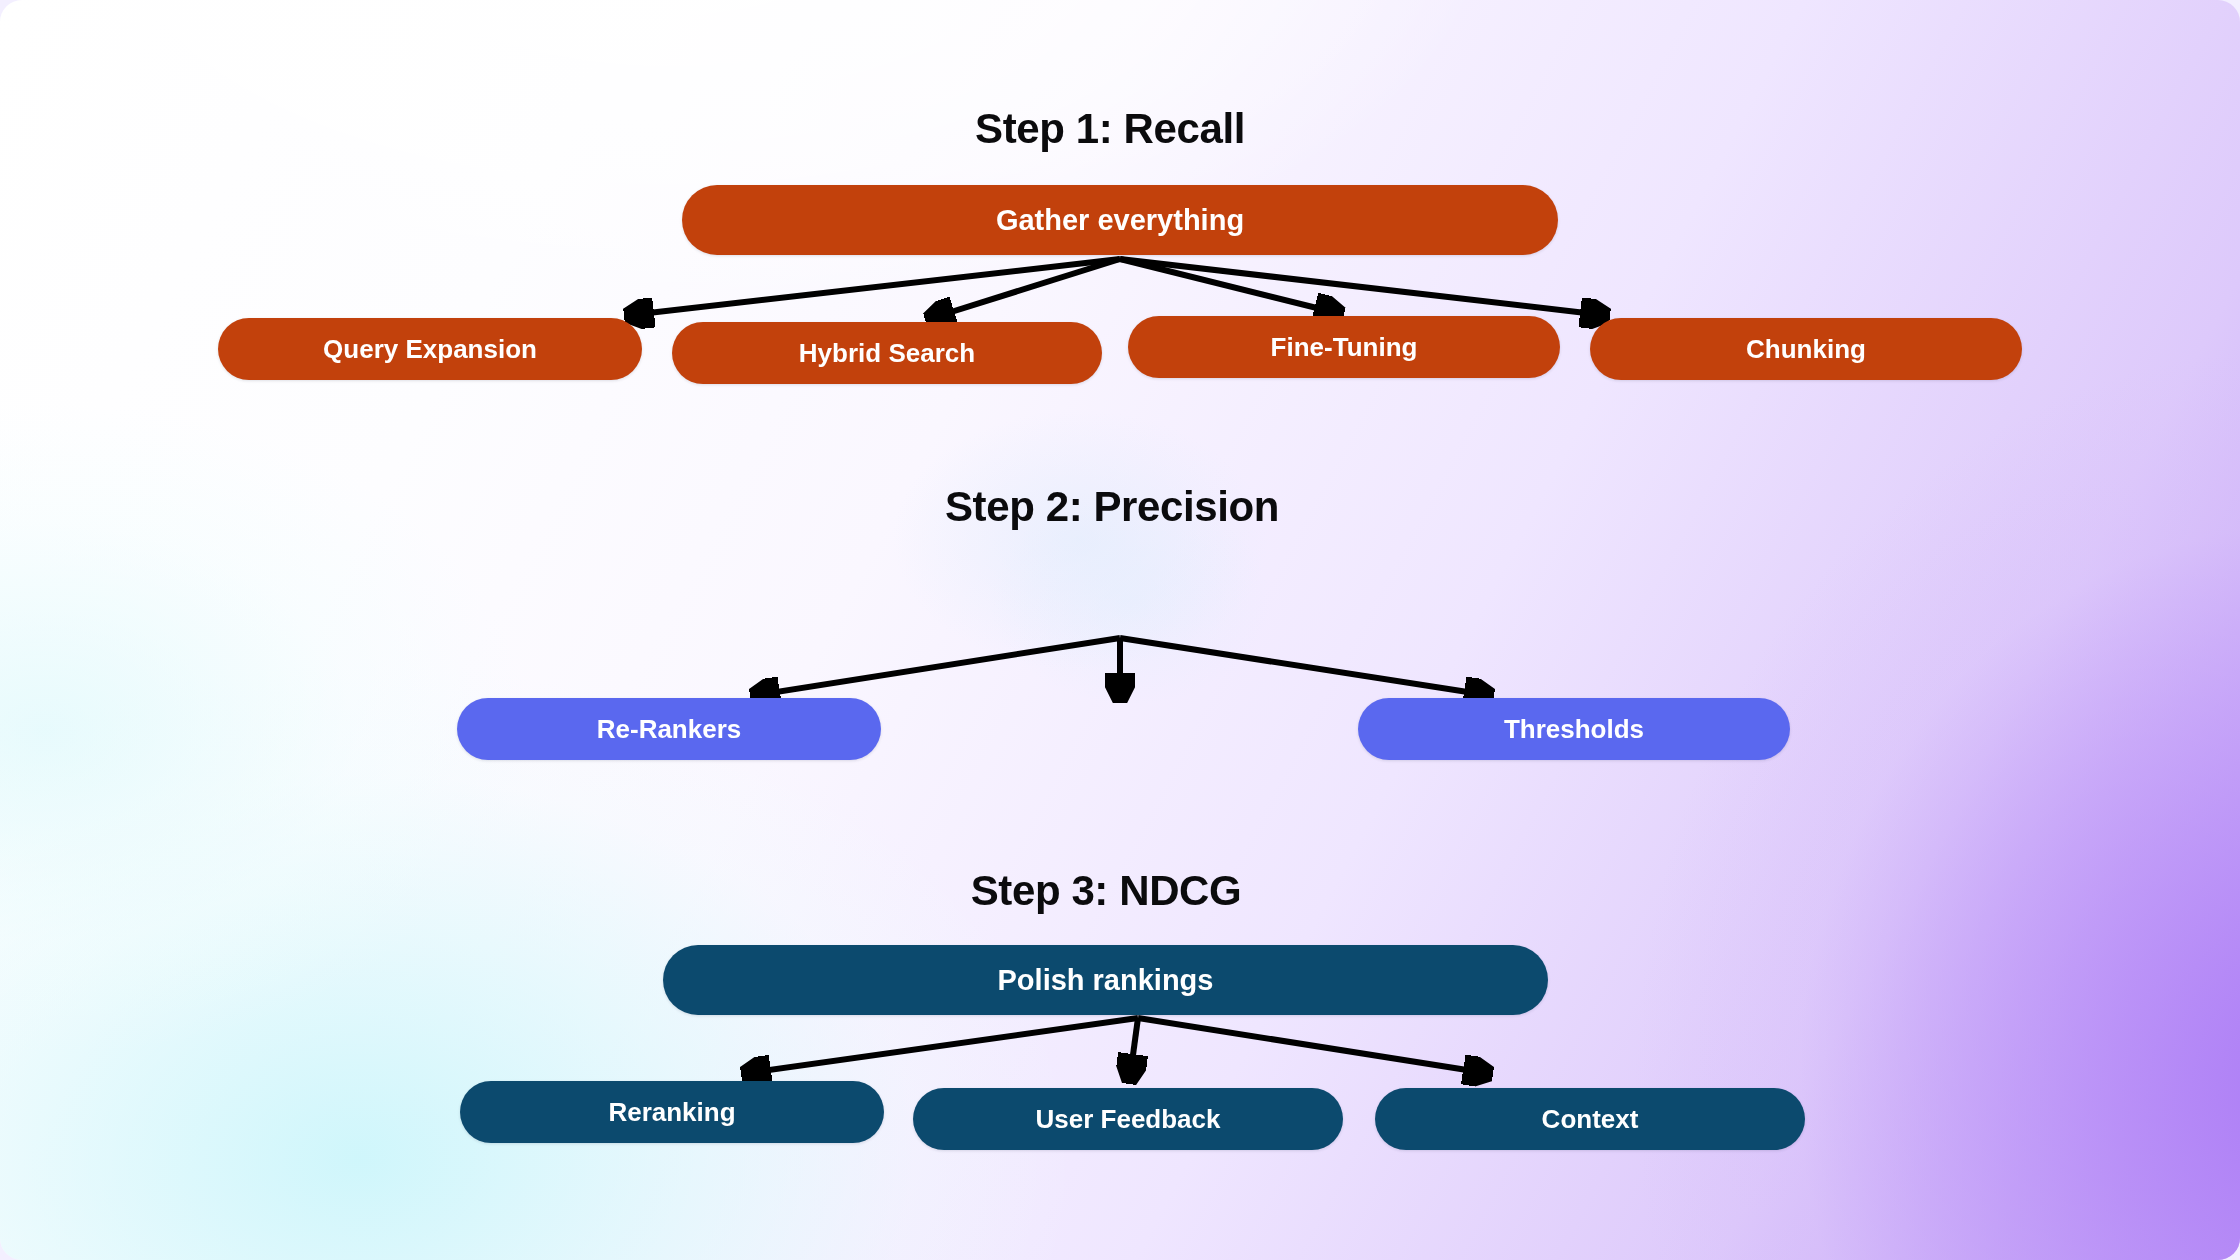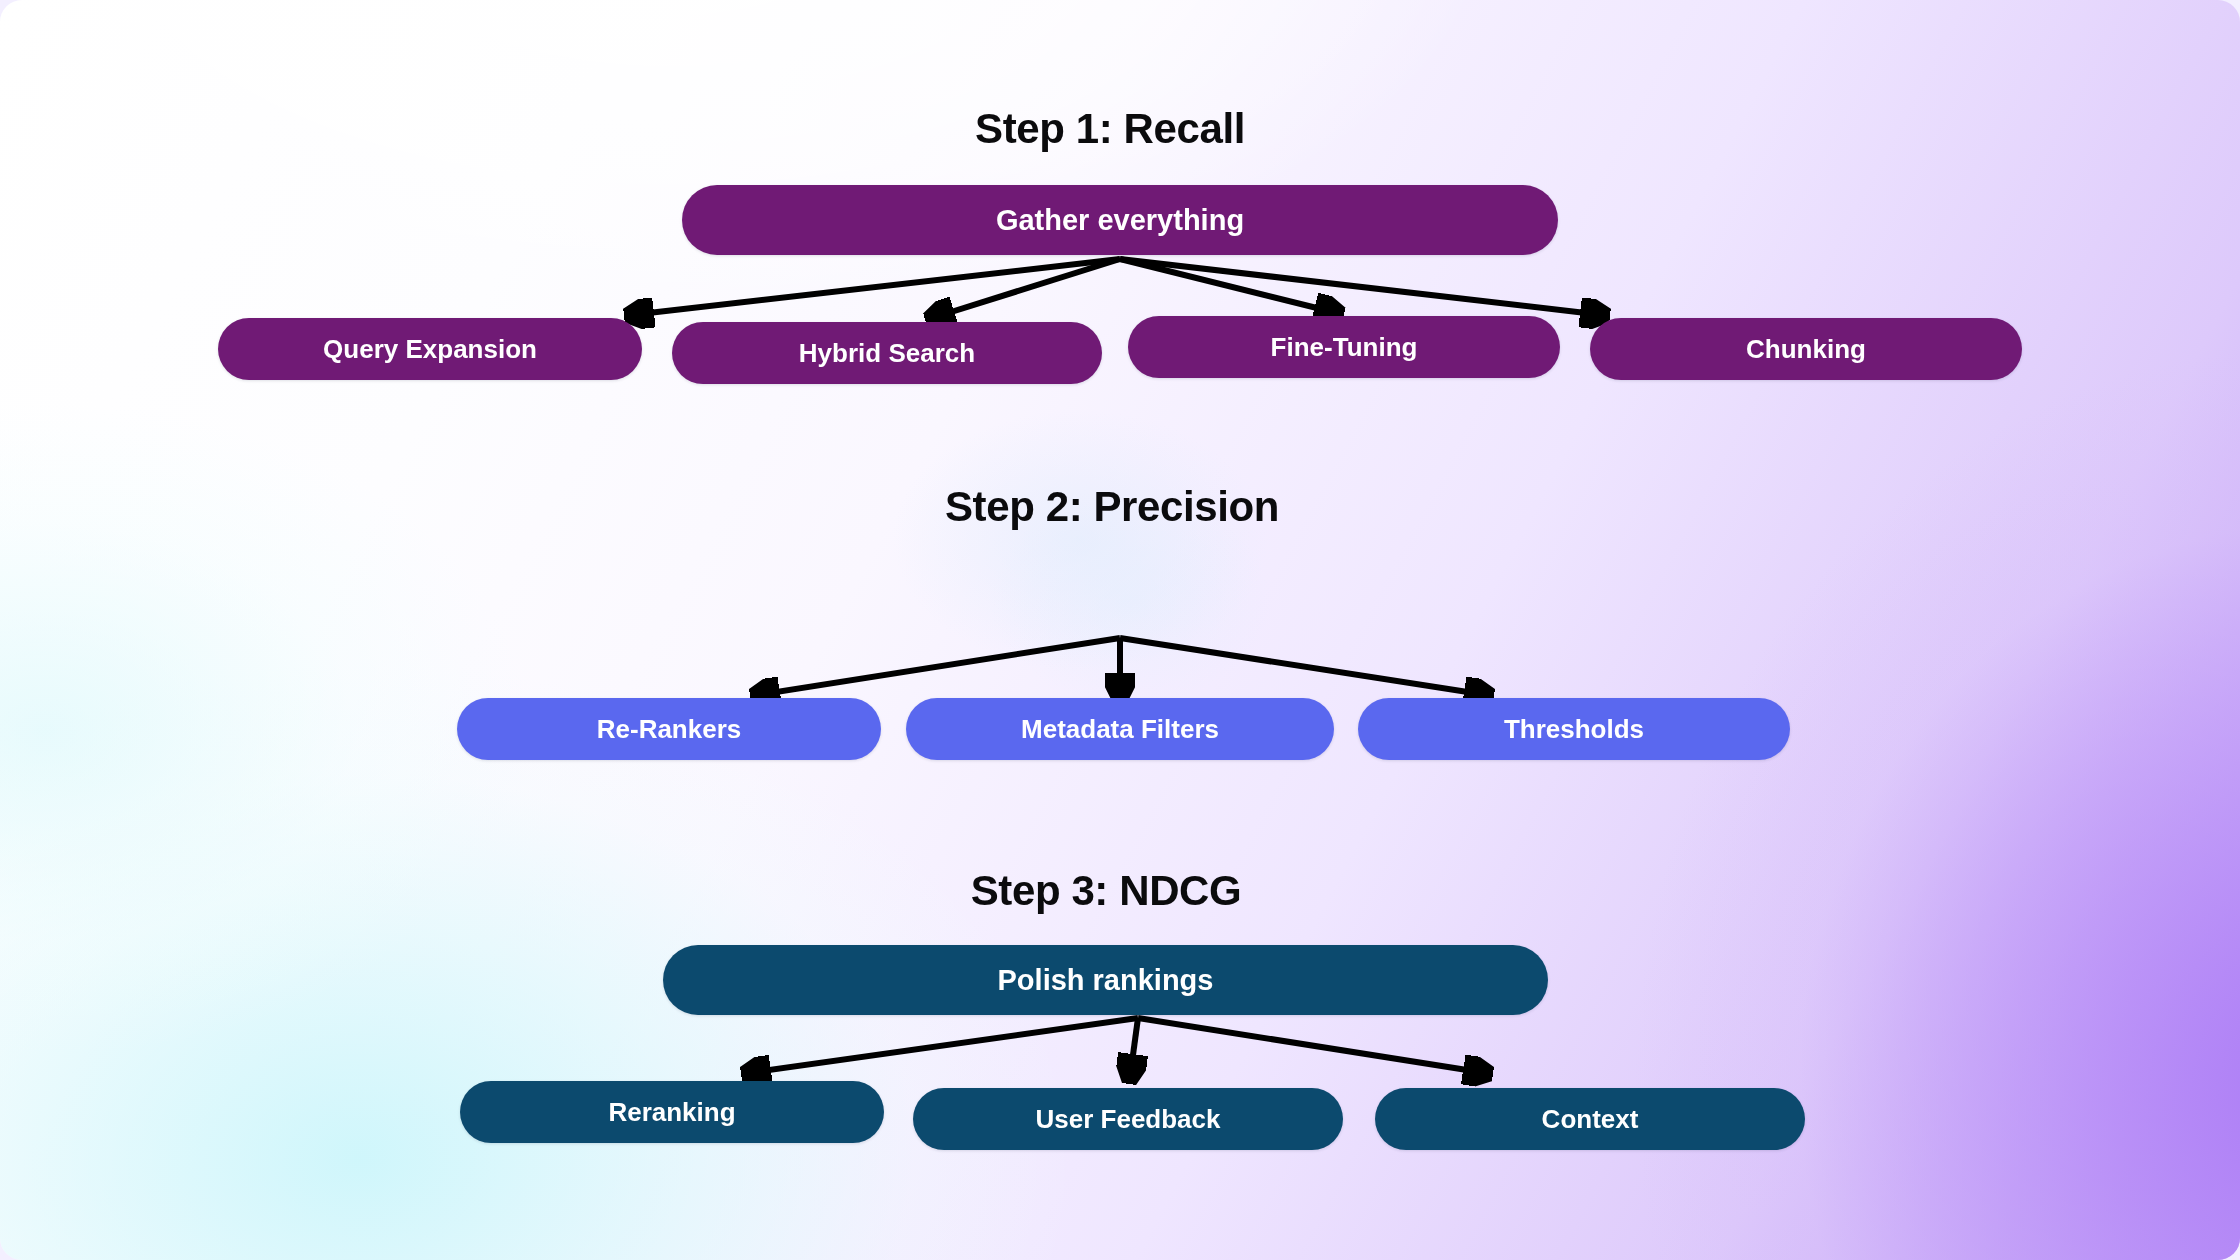--- a/index.html
+++ b/index.html
@@ -104,21 +104,21 @@
   }
   .node.parent {
     font-size: 29px;
     height: 70px;
   }
   .node.child {
     font-size: 26px;
     height: 62px;
   }
 
-  .c-blue   { background: #701a75; }
+  .c-blue   { background: #c2410c; }
   .c-indigo { background: #5a68ef; }
   .c-violet { background: #0c4a6e; }
 
   svg.edges {
     position: absolute;
     left: 0;
     top: 0;
     width: 2240px;
     height: 1260px;
     overflow: visible;
@@ -183,21 +183,20 @@
 
     <div class="node child c-blue" style="left:1128px; top:316px; width:432px;">Fine-Tuning</div>
 
     <div class="node child c-blue" style="left:1590px; top:318px; width:432px;">Chunking</div>
 
     <div class="step-title" style="left:1112px; top:483px; font-size:42px;">Step 2: Precision</div>
 
 
     <div class="node child c-indigo" style="left:457px; top:698px; width:424px;">Re-Rankers</div>
 
-    <div class="node child c-indigo" style="left:906px; top:698px; width:428px;">Metadata Filters</div>
 
     <div class="node child c-indigo" style="left:1358px; top:698px; width:432px;">Thresholds</div>
 
     <div class="step-title" style="left:1106px; top:867px; font-size:42px;">Step 3: NDCG</div>
 
     <div class="node parent c-violet" style="left:663px; top:945px; width:885px;">Polish rankings</div>
 
     <div class="node child c-violet" style="left:460px; top:1081px; width:424px;">Reranking</div>
 
     <div class="node child c-violet" style="left:913px; top:1088px; width:430px;">User Feedback</div>

